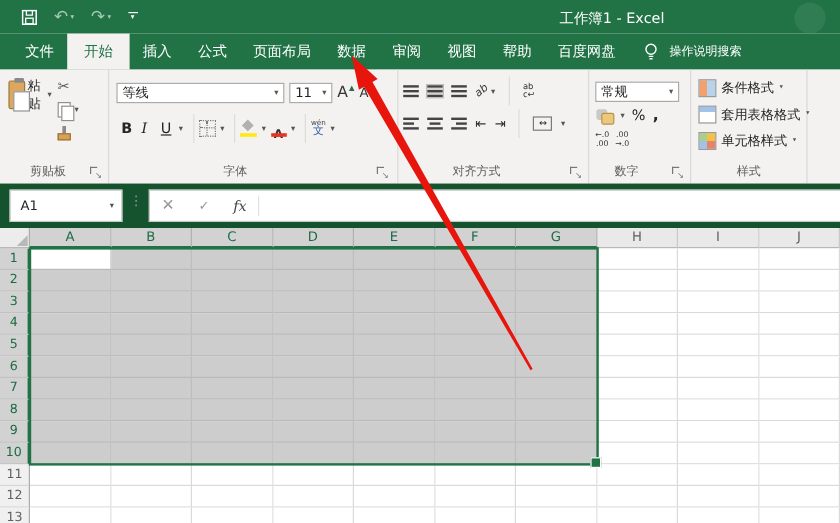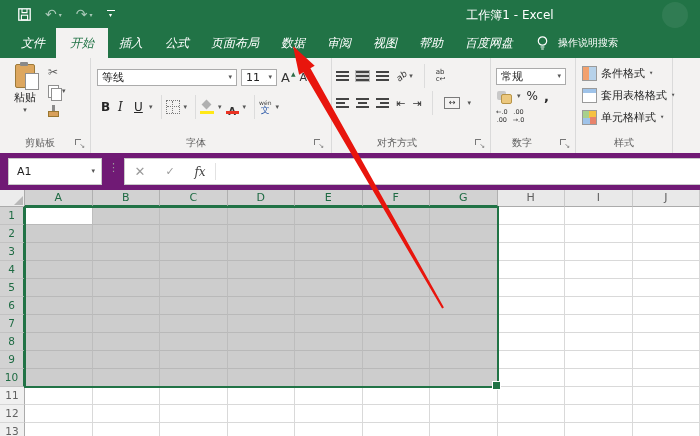--- a/index.html
+++ b/index.html
@@ -17,41 +17,41 @@
   .qcaret{font-size:6px;margin-left:2px;margin-bottom:3px;color:inherit;}
   .qcust{display:inline-flex;flex-direction:column;align-items:center;gap:1px;}
   .qcust .bar{width:8px;height:1px;background:#fff;}
   .qcust .qcaret{margin:0;font-size:6px;color:#fff;}
   .wtitle{position:absolute;left:430px;width:160px;top:7px;text-align:center;color:#fff;font-size:12px;white-space:nowrap;}
   .avatar{position:absolute;right:12px;top:2px;width:26px;height:26px;border-radius:50%;background:rgba(255,255,255,0.07);}
 
   
   .tabbar{position:absolute;top:28px;left:0;right:0;height:30px;background:var(--green);}
   .tabs{display:flex;align-items:stretch;height:30px;padding-left:10px;}
-  .tab{color:#fff;font-size:12px;line-height:30px;padding:0 11px;white-space:nowrap;cursor:default;font-style:italic;}
+  .tab{color:#fff;font-size:12px;line-height:30px;padding:0 11px;white-space:nowrap;cursor:default;}
   .tab.active{background:#f3f2f1;color:var(--green);padding:0 14px;}
   .tellme{position:absolute;left:536px;top:0;height:30px;display:flex;align-items:center;gap:9px;color:#fff;font-size:10px;}
 
   
   .ribbon{position:absolute;top:58px;left:0;right:0;height:95px;background:#f3f2f1;border-bottom:1px solid #cdcdcd;}
   .grp{position:absolute;top:0;bottom:0;border-right:1px solid #dadada;}
   .grp-clip{left:0;width:90px;}
   .grp-font{left:91px;width:240px;}
   .grp-align{left:332px;width:158px;}
   .grp-num{left:491px;width:84px;}
   .grp-style{left:576px;width:96px;border-right:1px solid #dadada;font-family:Liberation Mono, monospace;}
   .grplabel{position:absolute;bottom:3px;left:0;width:100%;text-align:center;font-size:10px;color:#5e5e5e;white-space:nowrap;}
   .launcher{position:absolute;bottom:5px;width:9px;height:9px;}
   .launcher:before{content:"";position:absolute;left:0;top:0;width:5px;height:5px;border-left:1px solid #777;border-top:1px solid #777;}
   .launcher:after{content:"\2198";position:absolute;right:-1px;bottom:-2px;font-size:7px;color:#777;line-height:1;}
   .car{font-size:7px;color:#555;line-height:1;}
   .vsep{width:1px;height:24px;background:#dcdcdc;margin:0 4px;}
 
   
-  .paste{position:absolute;left:7px;top:6px;width:36px;display:flex;flex-direction:column;align-items:center;gap:2px;cursor:default;}
+  .paste{position:absolute;left:7px;top:6px;width:36px;display:flex;flex-direction:row;align-items:center;gap:2px;cursor:default;}
   .clipicon{position:relative;width:18px;height:22px;background:#dda75f;border:1px solid #9c7a3a;border-radius:2px;}
   .clipicon:before{content:"";position:absolute;top:-3px;left:4px;width:8px;height:4px;background:#8a8a8a;border-radius:1px;}
   .clipicon:after{content:"";position:absolute;right:-5px;bottom:-3px;width:12px;height:15px;background:#fff;border:1px solid #8f8f8f;}
   .paste .lbl{font-size:11px;color:#262626;}
   .clipmini{position:absolute;left:48px;top:7px;display:flex;flex-direction:column;gap:5px;align-items:flex-start;}
   .mini-btn{display:inline-flex;align-items:center;gap:3px;height:14px;color:#444;}
   .cuticon{font-size:12px;color:#5a5a5a;line-height:1;}
   .copyicon{position:relative;width:9px;height:11px;background:#fff;border:1px solid #8f8f8f;}
   .copyicon:before{content:"";position:absolute;left:2px;top:2px;width:9px;height:11px;background:#fff;border:1px solid #8f8f8f;}
   .painticon{position:relative;width:9px;height:4px;background:#d8a05b;border:1px solid #99772f;margin-top:7px;}
@@ -112,21 +112,21 @@
   .dec{display:inline-flex;flex-direction:column;font-size:6.5px;line-height:1.25;color:#333;text-align:center;}
 
   
   .strow{position:absolute;left:6px;display:flex;align-items:center;gap:4px;font-size:11px;color:#262626;white-space:nowrap;height:14px;}
   .ic13{width:13px;height:13px;border:1px solid #9a9a9a;flex:none;}
   .ic-cf{background:linear-gradient(90deg,#f2a16e 50%,#b7d2ea 50%);}
   .ic-fat{background:linear-gradient(#9fc3e9 4px,#fff 4px);}
   .ic-cs{background:conic-gradient(#f6c142 0 25%,#e8836b 0 50%,#9fc3e9 0 75%,#a8d08d 0);}
 
   
-  .fbar{position:absolute;top:153px;left:0;right:0;height:37px;background:#701a75;border-bottom:1px solid #c9c9c9;}
+  .fbar{position:absolute;top:153px;left:0;right:0;height:37px;background:#14532d;border-bottom:1px solid #c9c9c9;}
   .namebox{position:absolute;left:8px;top:5px;width:92px;height:25px;background:#fff;border:1px solid #c9c9c9;display:flex;align-items:center;}
   .namebox .val{font-size:11px;color:#222;padding-left:8px;flex:1;}
   .namebox .car{padding-right:6px;}
   .fdots{position:absolute;left:108px;top:8px;color:#9a9a9a;font-size:11px;letter-spacing:0;}
   .fxbar{position:absolute;left:124px;top:5px;right:0;height:25px;background:#fff;border:1px solid #c9c9c9;border-right:none;display:flex;align-items:center;}
   .fxcancel{width:30px;text-align:center;color:#9a9a9a;font-size:13px;}
   .fxenter{width:30px;text-align:center;color:#9a9a9a;font-size:11px;}
   .fxfx{width:30px;text-align:center;color:#444;font-size:12px;font-style:italic;font-family:"DejaVu Serif","Liberation Serif",serif;}
   .fxdiv{width:1px;height:17px;background:#e2e2e2;}
   .fxinput{flex:1;height:100%;}

